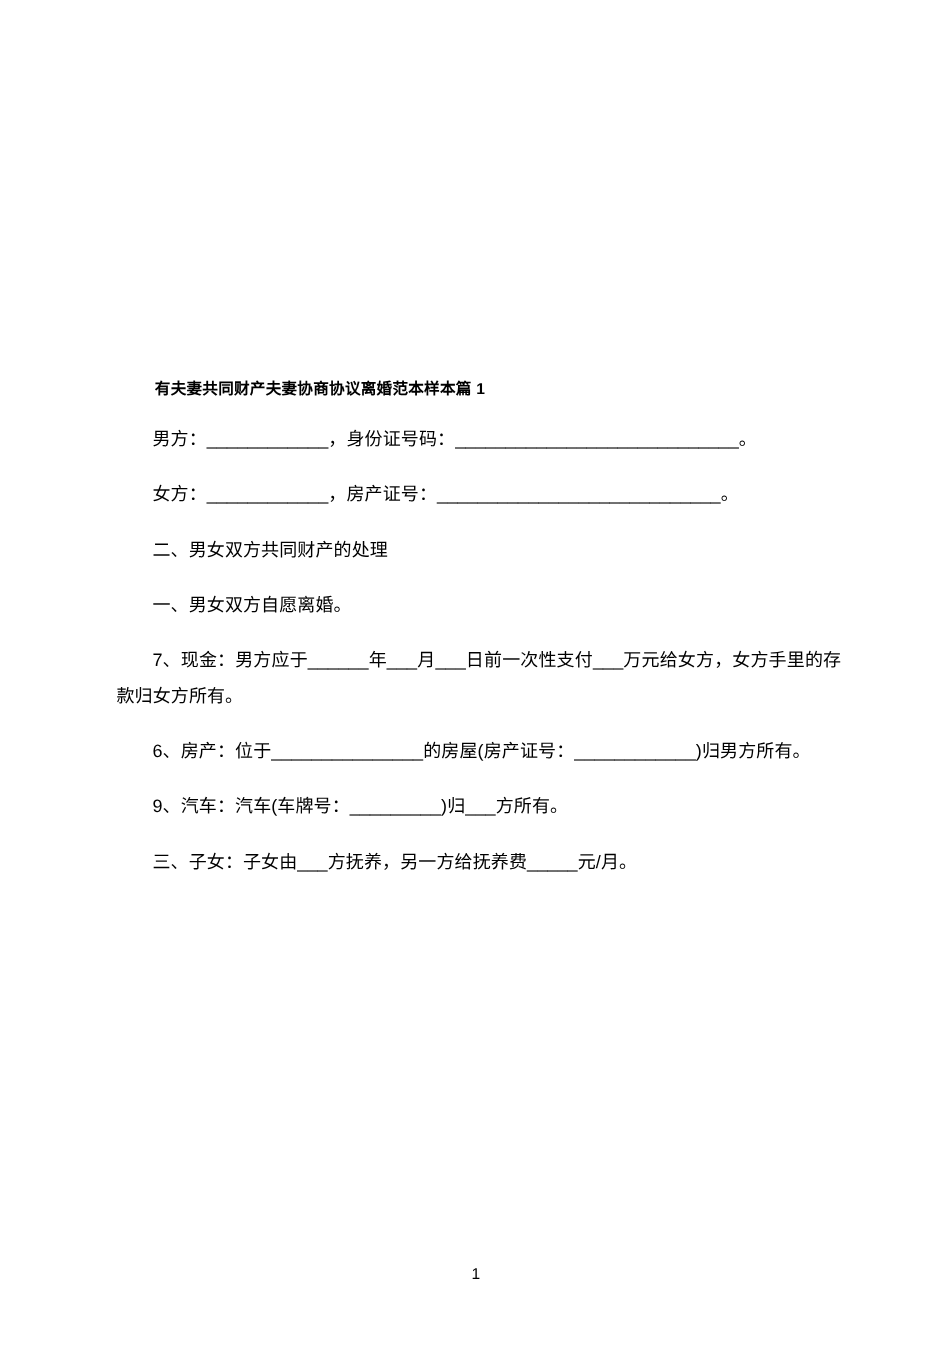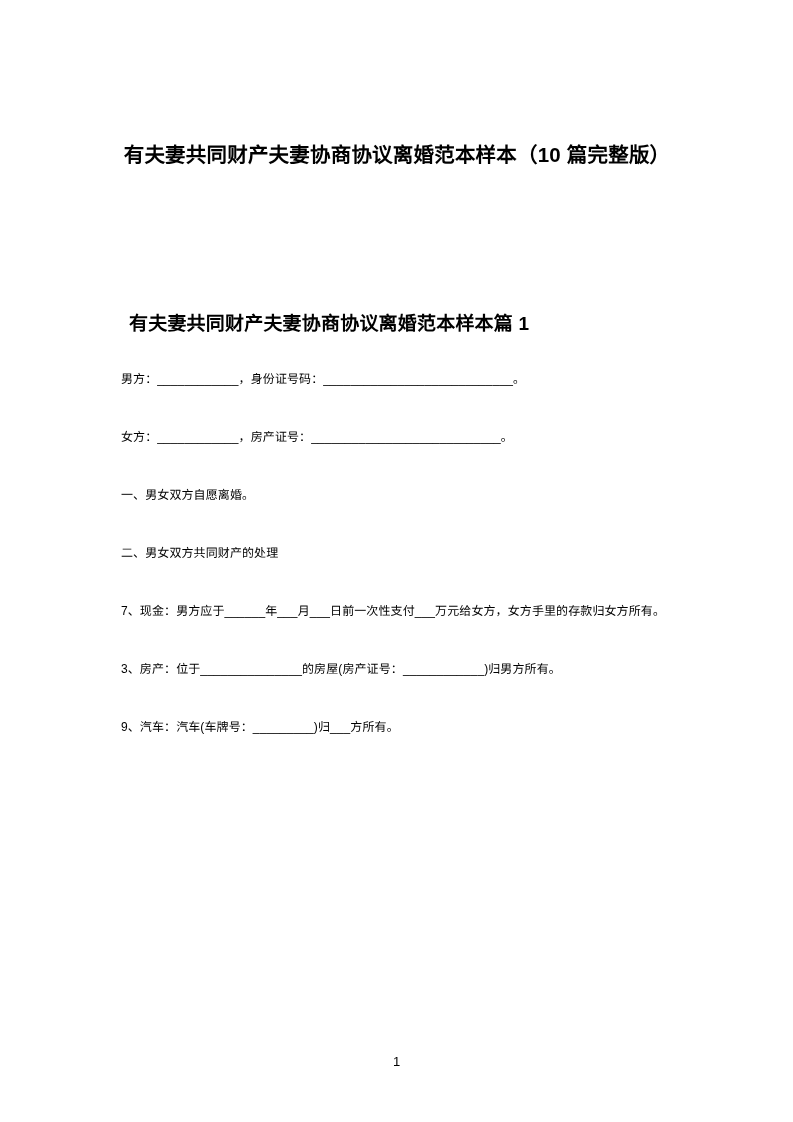--- a/index.html
+++ b/index.html
@@ -33,30 +33,30 @@
     text-align: center;
     letter-spacing: 0.2px;
   }
   .content {
     position: absolute;
     left: 97px;
     top: 312px;
     width: 604px;
   }
   .sec-heading {
-    font-size: 19px;
+    font-size: 13px;
     font-weight: bold;
     line-height: 24px;
     margin: 0 0 0 32px;
     letter-spacing: 0.2px;
   }
   p.para {
-    font-size: 12px;
+    font-size: 15px;
     line-height: 30px;
-    margin: 28px 0 0 0;
+    margin: 16px 0 0 0;
     text-align: justify;
     letter-spacing: 0.1px;
   }
   p.indent2 {
     text-indent: 2em;
   }
   .gap-lg {
     margin-top: 30px;
   }
   .page-number {
@@ -67,40 +67,40 @@
     text-align: center;
     font-size: 13px;
     line-height: 18px;
   }
 </style>
 </head>
 <body>
 
 <div class="page">
 
-  <div class="doc-title">有夫妻共同财产夫妻协商协议离婚范本样本（10 篇完整版）</div>
 
   <div class="content">
 
     <div class="sec-heading">有夫妻共同财产夫妻协商协议离婚范本样本篇 1</div>
 
     <p class="para indent2">男方：____________，身份证号码：____________________________。</p>
 
     <p class="para indent2">女方：____________，房产证号：____________________________。</p>
 
 
+    <p class="para indent2">二、男女双方共同财产的处理</p>
+
     <p class="para indent2 gap-lg">一、男女双方自愿离婚。</p>
-
-    <p class="para indent2">二、男女双方共同财产的处理</p>
 
     <p class="para indent2">7、现金：男方应于______年___月___日前一次性支付___万元给女方，女方手里的存款归女方所有。</p>
 
-    <p class="para indent2">3、房产：位于_______________的房屋(房产证号：____________)归男方所有。</p>
+    <p class="para indent2">6、房产：位于_______________的房屋(房产证号：____________)归男方所有。</p>
 
     <p class="para indent2">9、汽车：汽车(车牌号：_________)归___方所有。</p>
 
 
+    <p class="para indent2">三、子女：子女由___方抚养，另一方给抚养费_____元/月。</p>
 
   </div>
 
   <div class="page-number">1</div>
 
 </div>
 
 </body></html>

